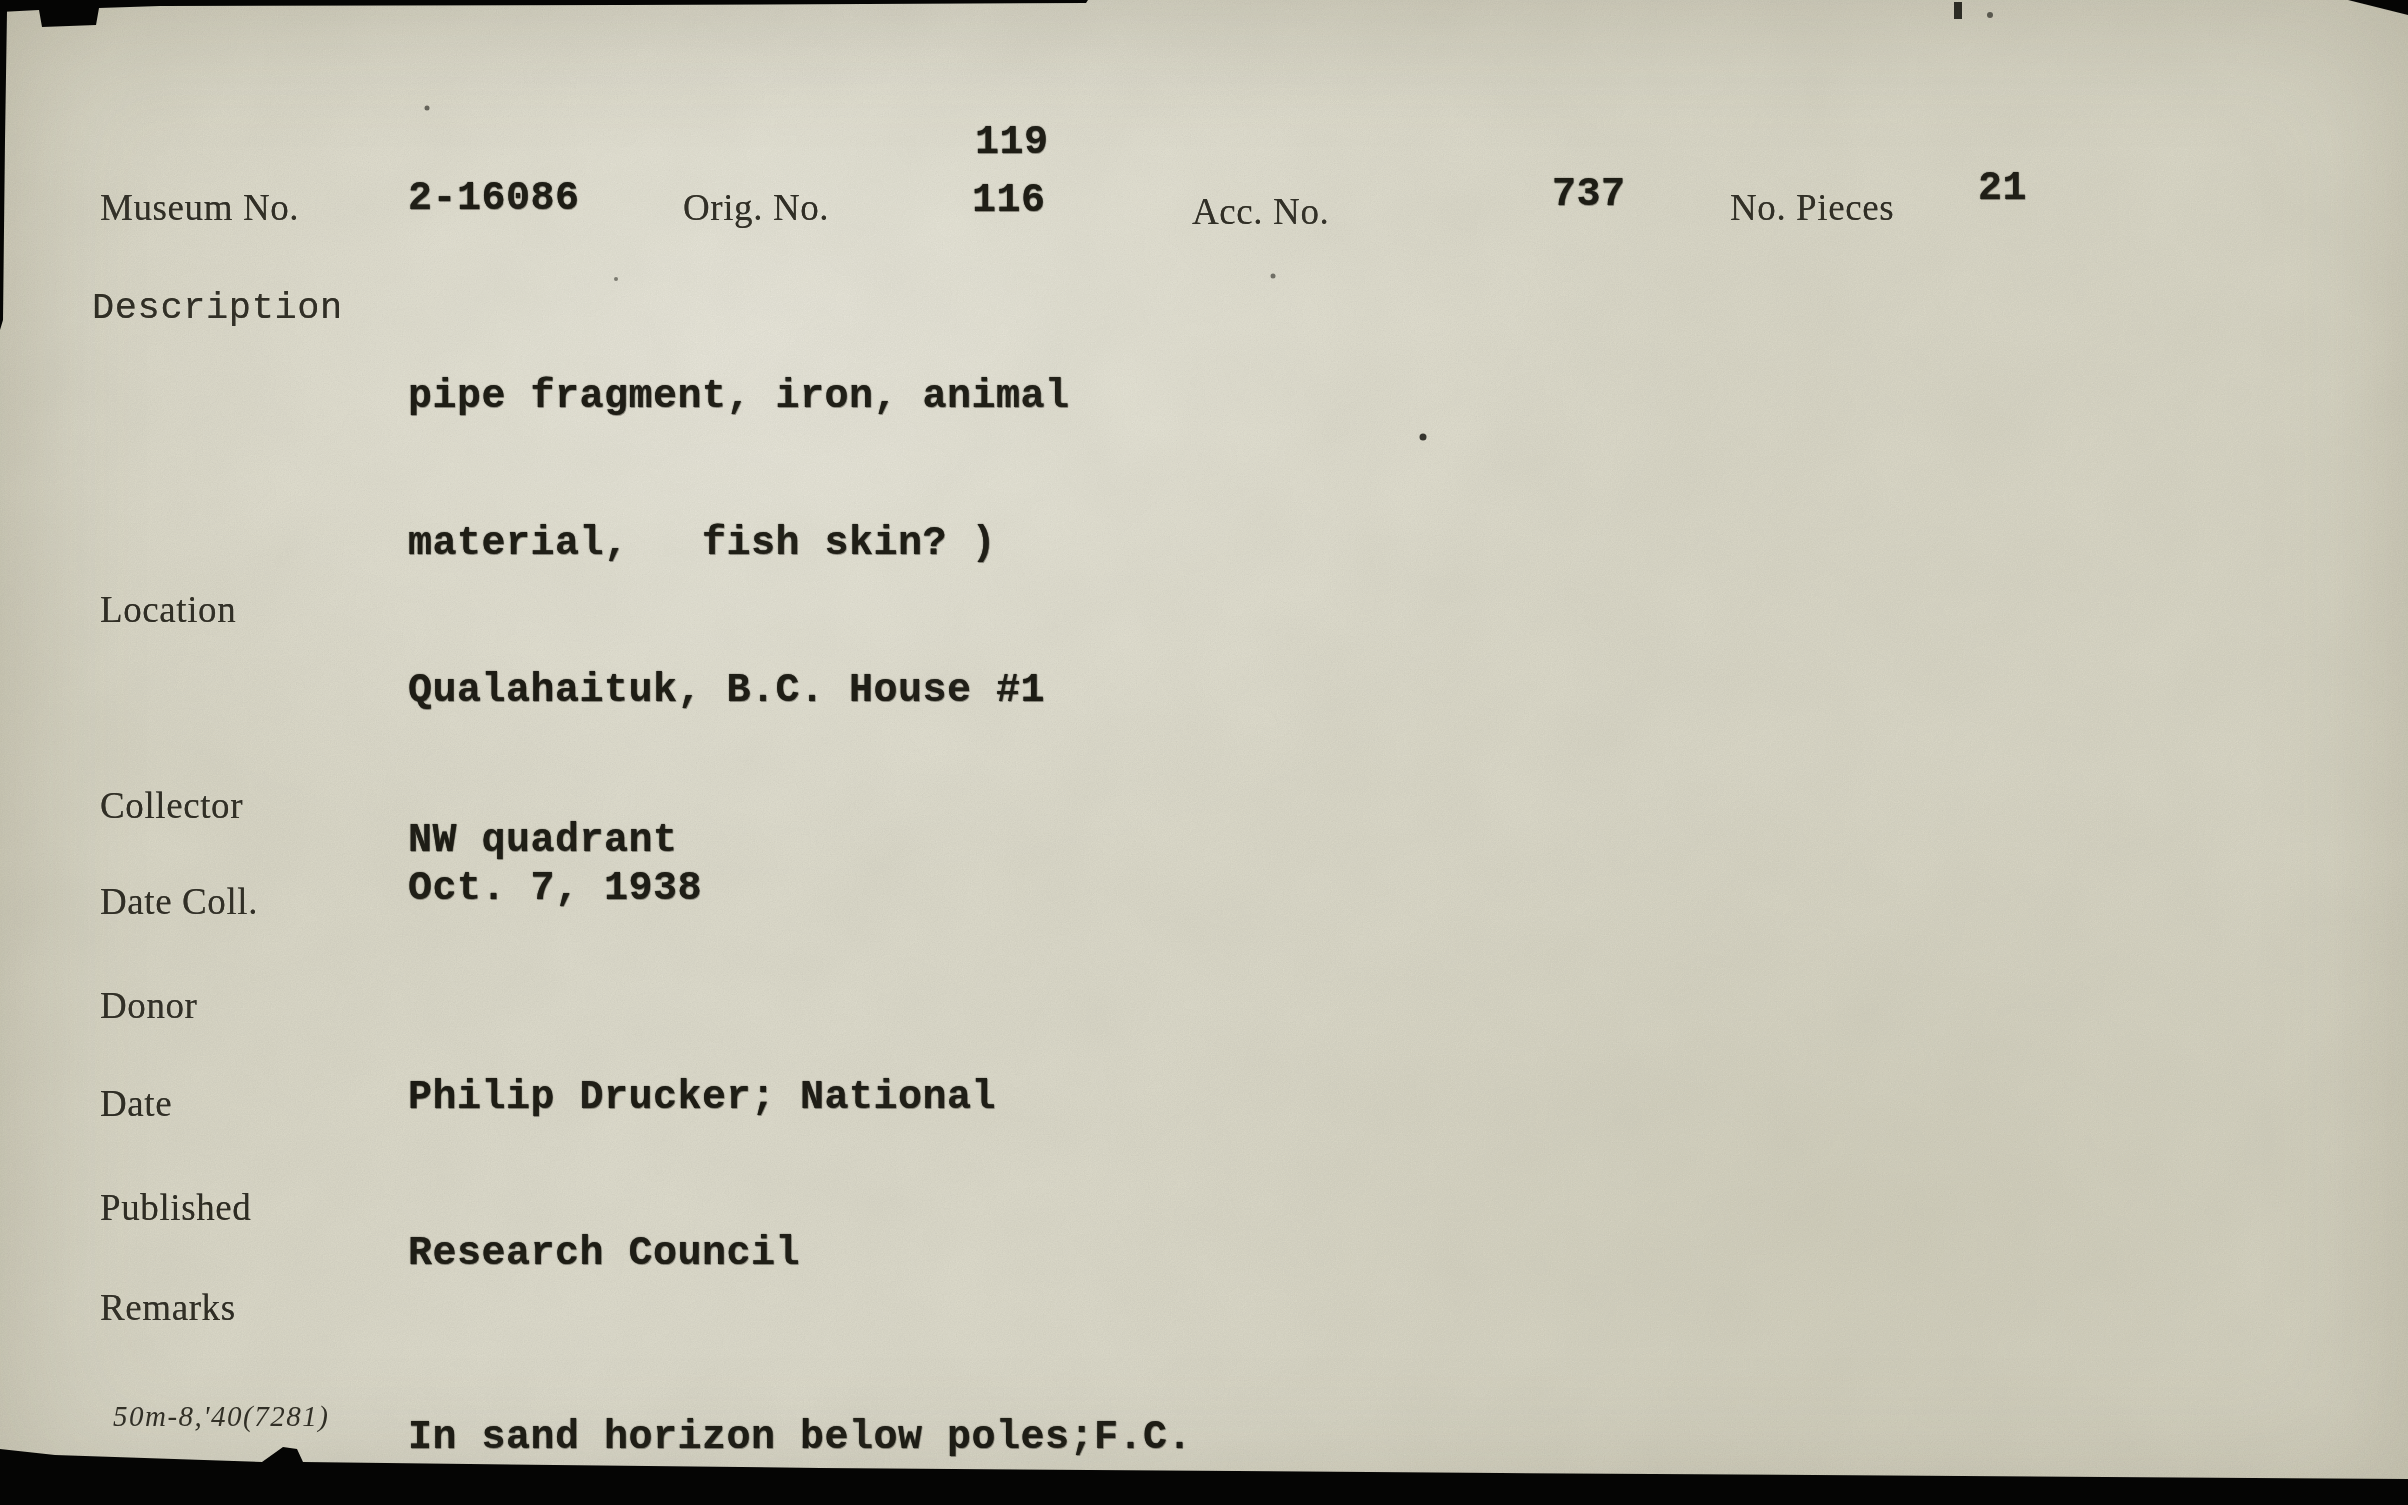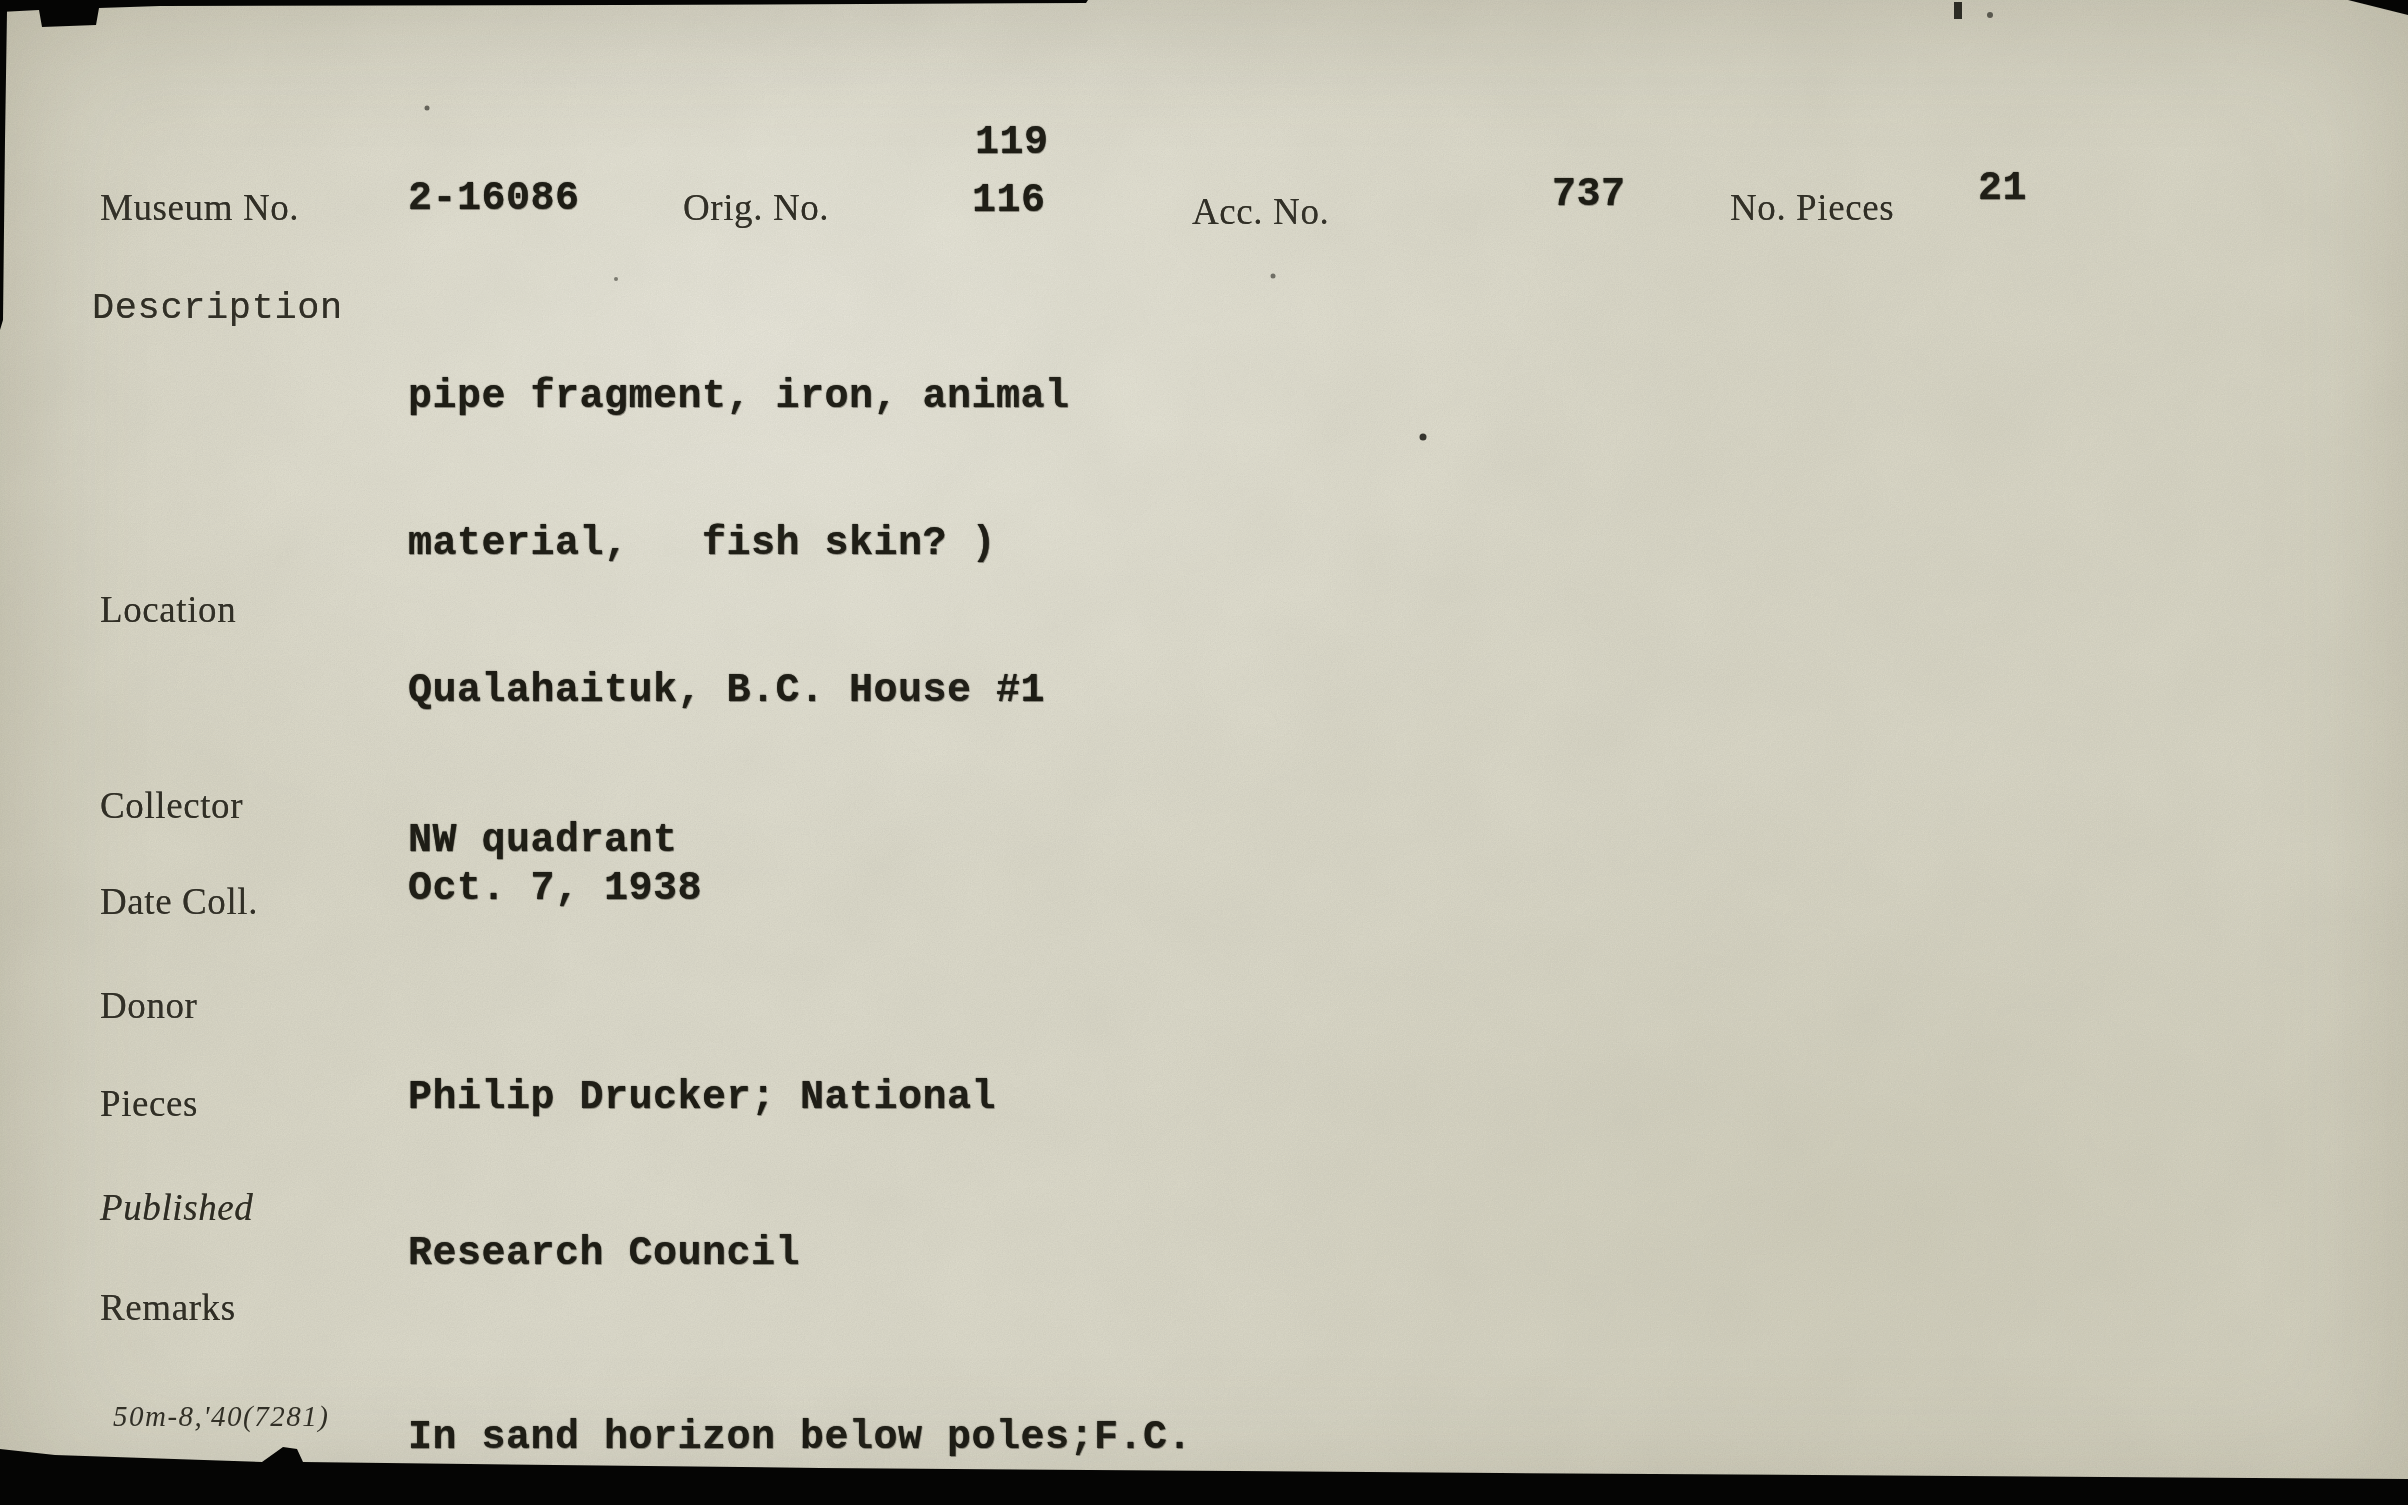--- a/index.html
+++ b/index.html
@@ -57,23 +57,23 @@
 
     <span class="lbl" style="left:100px;top:880px;">Date Coll.</span>
     <span class="typed" style="left:408px;top:866px;">Oct. 7, 1938</span>
 
     <span class="lbl" style="left:100px;top:984px;">Donor</span>
     <div class="typed" style="left:408px;top:968px;line-height:52px;">
       <span class="line">Philip Drucker; National</span>
       <span class="line">Research Council</span>
     </div>
 
-    <span class="lbl" style="left:100px;top:1082px;">Pieces</span>
+    <span class="lbl" style="left:100px;top:1082px;">Date</span>
 
-    <span class="lbl" style="left:100px;top:1186px;font-style:italic;">Published</span>
+    <span class="lbl" style="left:100px;top:1186px;">Published</span>
 
     <span class="lbl" style="left:100px;top:1286px;">Remarks</span>
     <div class="typed" style="left:408px;top:1280px;line-height:63px;">
       <span class="line">In sand horizon below poles;F.C.</span>
       
       
     </div>
 
     <span class="formno" style="left:113px;top:1400px;">50m-8,'40(7281)</span>
   </div>

